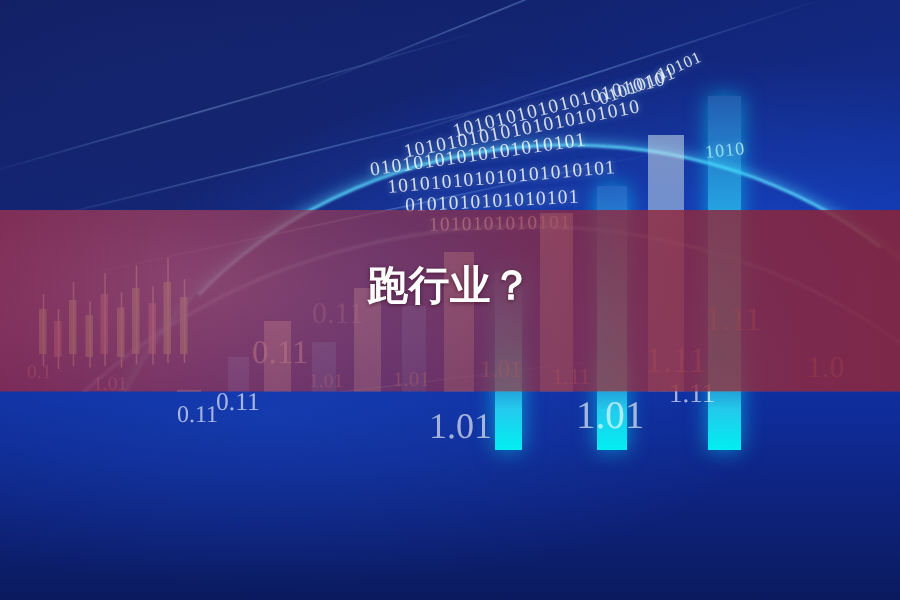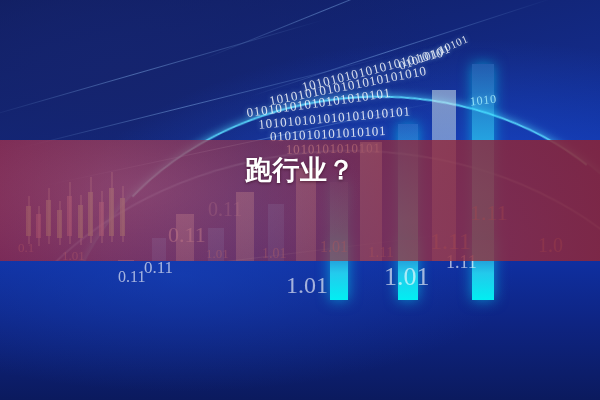--- a/index.html
+++ b/index.html
@@ -73,21 +73,21 @@
   }
 
   
   .headline{
     position:absolute;left:0;right:0;top:150px;
     text-align:center;color:#fff;font-weight:bold;
     font-size:27px;line-height:40px;letter-spacing:.5px;
     text-shadow:0 1px 3px rgba(40,0,15,.55);
   }
   .headline .l1{display:block;}
-  .headline .l2{display:block;}
+  .headline .l2{display:block;margin-top:20px;}
 
   
   .bottomwash{
     position:absolute;left:0;right:0;top:261px;bottom:0;
     background:
       radial-gradient(ellipse 80% 120% at 30% 10%, rgba(25,70,190,.55) 0%, rgba(25,70,190,0) 70%),
       linear-gradient(180deg,#0f2fa0 0%,#0e2482 45%,#0b1a5e 100%);
   }
 </style>
 </head>

